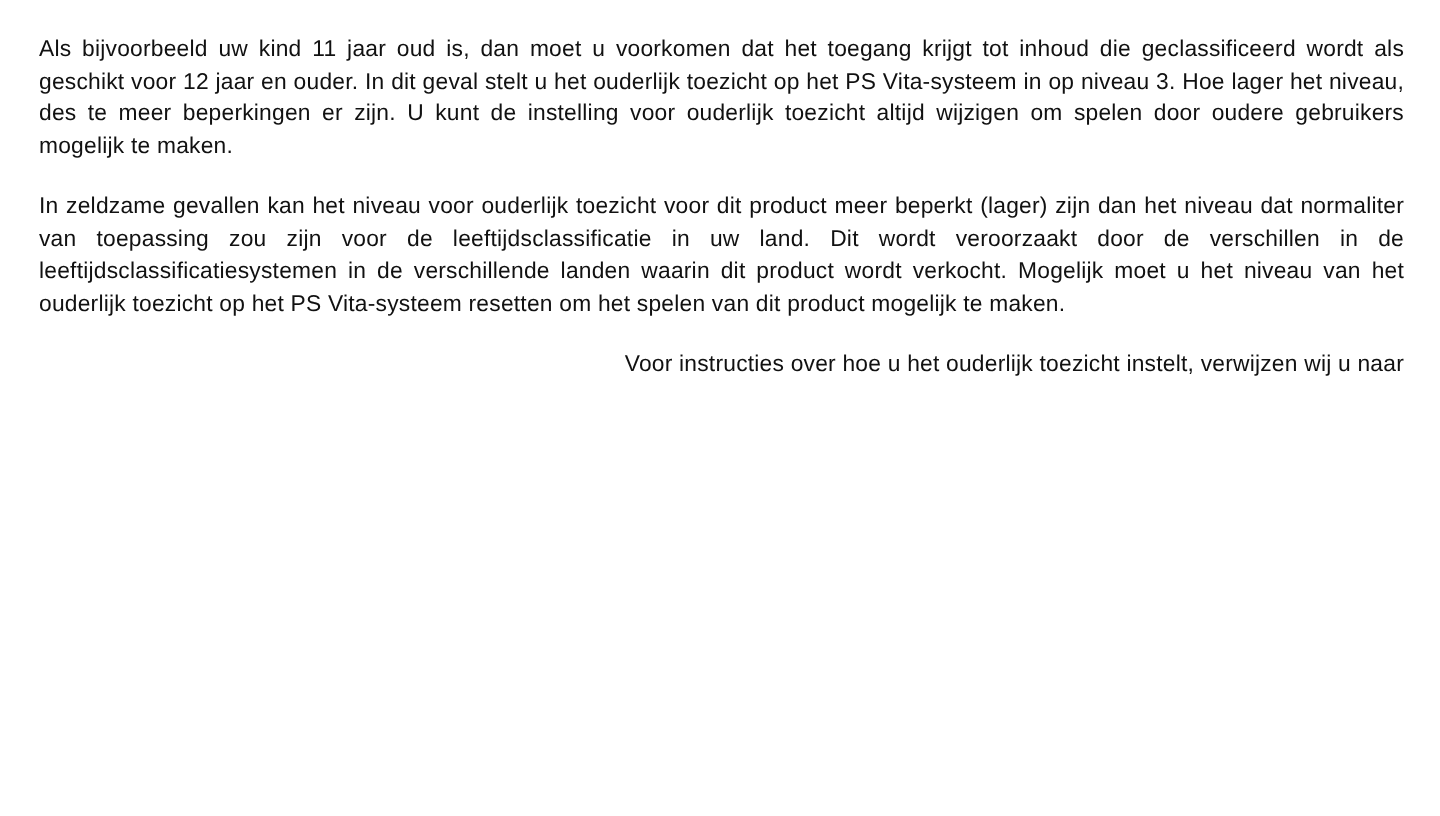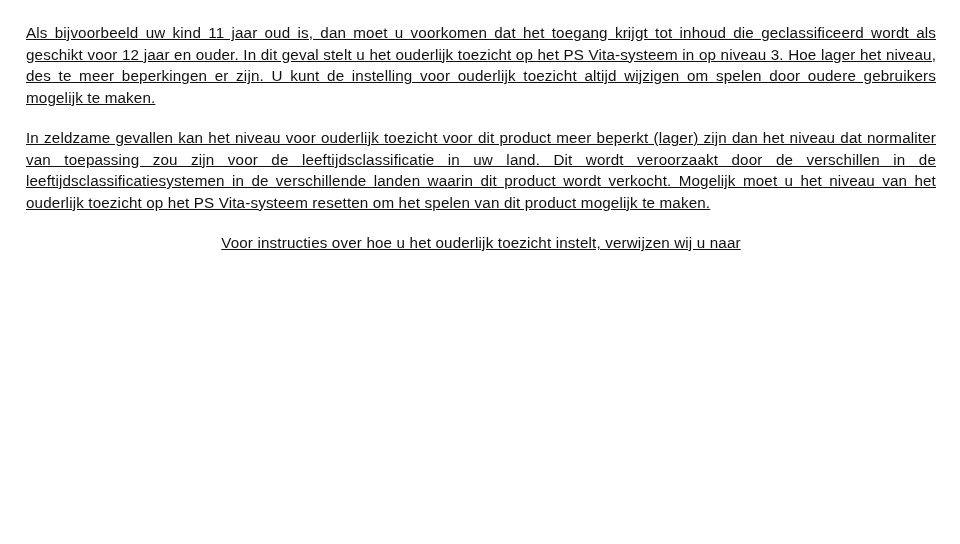--- a/index.html
+++ b/index.html
@@ -25,27 +25,26 @@
     width: 910px;
   }
   .para {
     font-size: 15.2px;
     line-height: 21.5px;
     text-align: justify;
     text-justify: inter-word;
     margin: 0 0 19px 0;
     letter-spacing: 0.01em;
     font-stretch: condensed;
-    text-decoration: underline;
   }
   .para:last-child {
     margin-bottom: 0;
   }
   .para-last {
-    text-align: center;
+    text-align: right;
   }
   .link-line {
     font-weight: bold;
     font-size: 15.2px;
     line-height: 21.5px;
     display: block;
     margin-top: 1px;
   }
 </style>
 </head>

